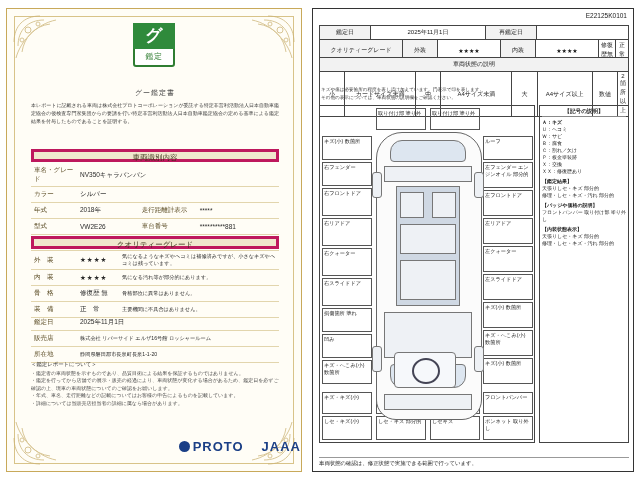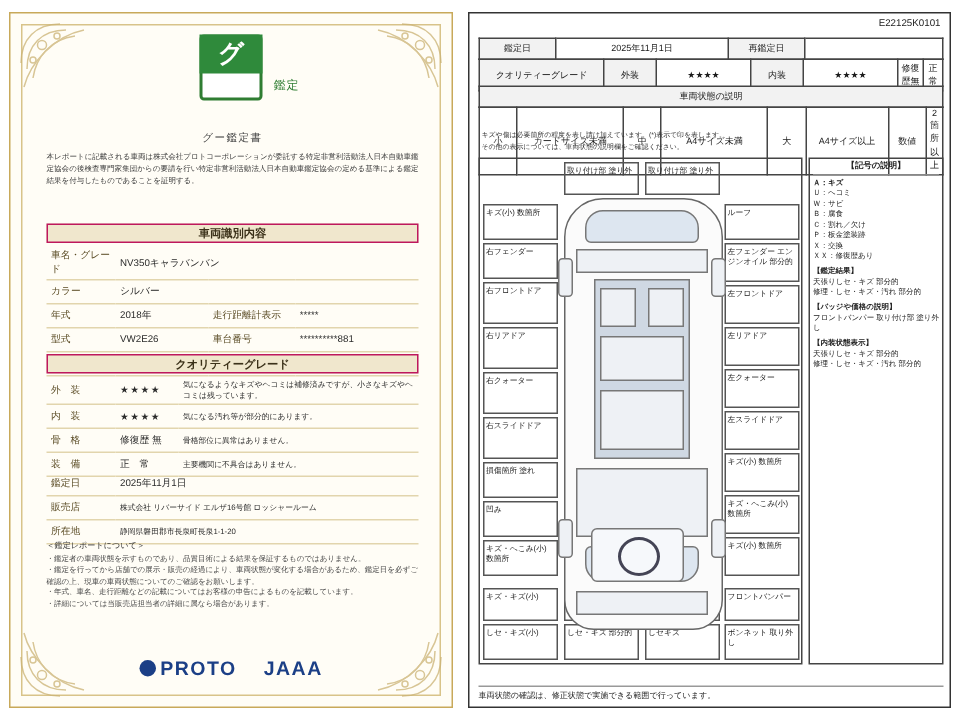--- a/index.html
+++ b/index.html
@@ -12,40 +12,40 @@
   .corner{position:absolute;width:54px;height:54px;pointer-events:none;opacity:.75;}
   .corner svg{width:100%;height:100%;}
   .c-tl{left:3px;top:3px;}
   .c-tr{right:3px;top:3px;transform:scaleX(-1);}
   .c-bl{left:3px;bottom:3px;transform:scaleY(-1);}
   .c-br{right:3px;bottom:3px;transform:scale(-1,-1);}
 
   .seal{position:absolute;left:50%;top:14px;transform:translateX(-50%);width:42px;height:44px;}
   .seal .sbox{position:absolute;left:0;top:0;width:42px;height:44px;border:2px solid #2f7d32;border-radius:3px;background:#fff;box-sizing:border-box;}
   .seal .stop{position:absolute;left:0;top:0;width:100%;height:26px;background:#2f8a3b;color:#fff;font-size:17px;font-weight:bold;text-align:center;line-height:26px;}
-  .seal .sbot{position:absolute;left:0;top:26px;width:100%;height:16px;color:#2f7d32;font-size:8px;text-align:center;line-height:16px;letter-spacing:.5px;margin-left:37px;}
+  .seal .sbot{position:absolute;left:0;top:26px;width:100%;height:16px;color:#2f7d32;font-size:8px;text-align:center;line-height:16px;letter-spacing:.5px;}
 
   .cert-title{position:absolute;left:0;top:62px;width:100%;text-align:center;font-family:"Liberation Serif",serif;font-style:italic;font-weight:bold;font-size:19px;color:#b8963f;letter-spacing:.5px;}
   .cert-title .u{border-bottom:1px solid #d7bf7e;padding-bottom:2px;}
 
   .blurb{position:absolute;left:24px;top:92px;width:248px;font-size:5.0px;line-height:8px;color:#3a3a3a;text-align:justify;}
   .blurb-head{position:absolute;left:0;top:-12px;width:100%;text-align:center;font-size:7px;color:#444;letter-spacing:1px;}
 
-  .sec-head{position:absolute;left:24px;width:248px;height:13px;background:#f0e7cd;border:1px solid #be185d;box-sizing:border-box;text-align:center;font-size:7.5px;line-height:11px;color:#3b3119;font-weight:bold;}
+  .sec-head{position:absolute;left:24px;width:248px;height:13px;background:#f0e7cd;border:3px solid #be185d;box-sizing:border-box;text-align:center;font-size:7.5px;line-height:11px;color:#3b3119;font-weight:normal;}
   .tbl{position:absolute;left:24px;width:248px;font-size:6.5px;border-collapse:collapse;}
   .tbl td{border-bottom:1px solid #e2d5ad;padding:2px 3px;height:11px;vertical-align:middle;color:#2b2b2b;}
   .tbl td.lbl{width:40px;color:#5b4c25;}
   .tbl td.lbl2{width:52px;color:#5b4c25;}
   .stars{color:#111;letter-spacing:1px;font-size:6.5px;}
   .note{font-size:5.2px;color:#555;}
 
   .foot{position:absolute;left:24px;top:352px;width:248px;font-size:5px;line-height:7.5px;color:#4a4a4a;}
   .foot .fh{font-size:5.4px;color:#333;margin-bottom:1px;}
 
-  .logos{position:absolute;left:0;bottom:16px;width:100%;text-align:center;}
+  .logos{position:absolute;left:0;bottom:16px;width:100%;text-align:right;}
   .logo-proto{display:inline-block;vertical-align:middle;font-family:"Liberation Sans",sans-serif;font-weight:bold;font-size:13px;color:#1b3f86;letter-spacing:1px;}
   .logo-dot{display:inline-block;width:11px;height:11px;border-radius:50%;background:#1b3f86;vertical-align:middle;margin-right:3px;}
   .logo-sep{display:inline-block;width:9px;}
   .logo-jaaa{display:inline-block;vertical-align:middle;font-family:"Liberation Sans",sans-serif;font-weight:bold;font-size:13px;color:#1b3f86;letter-spacing:1px;}
 
   
   .sheet{position:absolute;left:312px;top:8px;width:322px;height:464px;border:1px solid #333;background:#fff;box-sizing:border-box;}
   .sheet-title{position:absolute;left:0;top:3px;width:100%;text-align:center;font-size:8px;font-weight:bold;letter-spacing:.5px;}
   .sheet-code{position:absolute;right:6px;top:3px;font-size:6.5px;}
 

